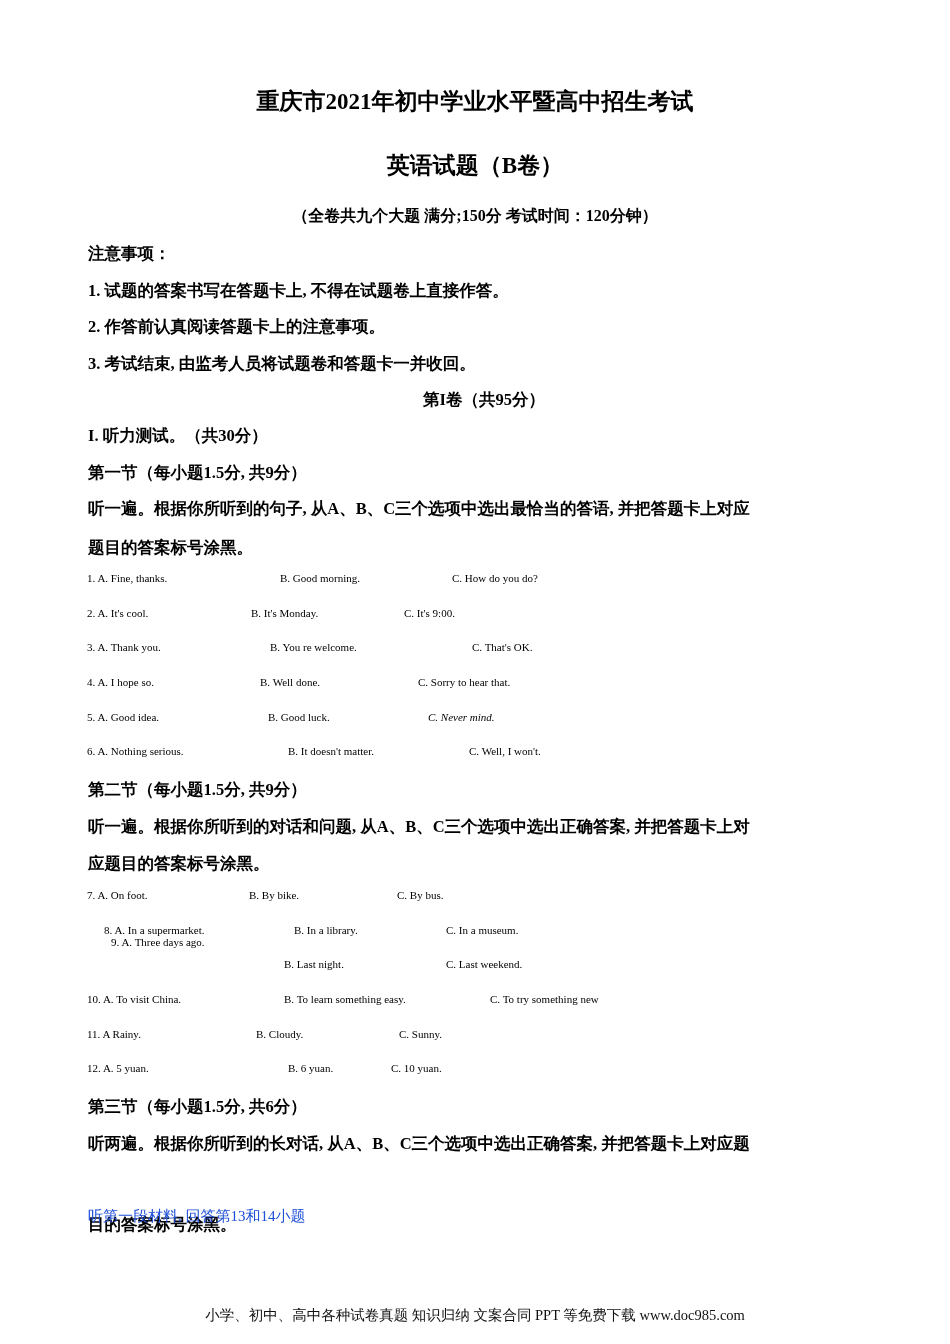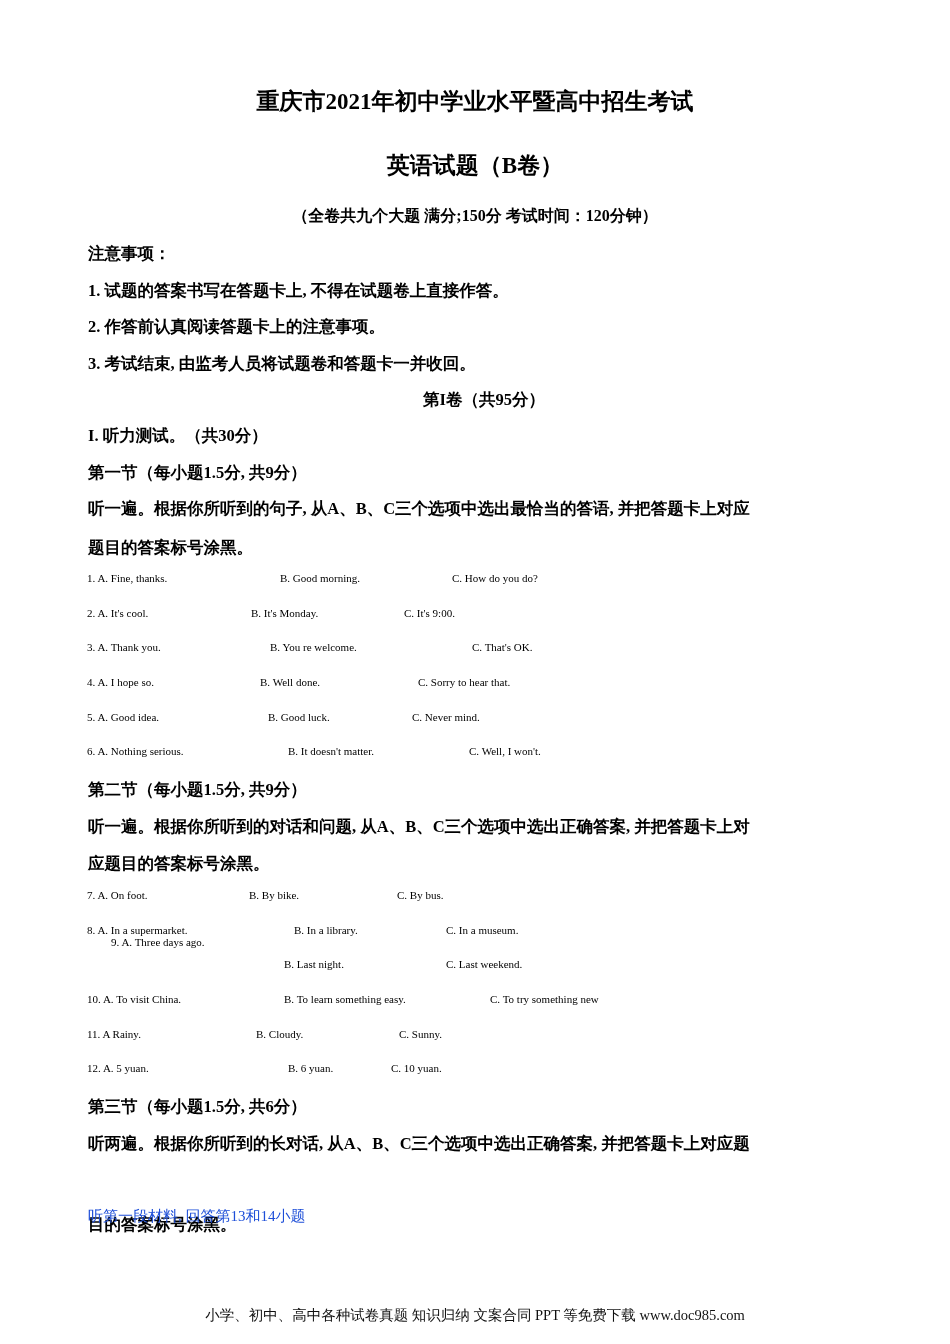--- a/index.html
+++ b/index.html
@@ -51,41 +51,41 @@
     <span class="abs opt" style="top:641px;left:454px;margin-left:18px;">C. That's OK.</span>
   </div>
   <div>
     <span class="abs opt" style="top:676px;left:87px;">4. A. I hope so.</span>
     <span class="abs opt" style="top:676px;left:260px;">B. Well done.</span>
     <span class="abs opt" style="top:676px;left:418px;">C. Sorry to hear that.</span>
   </div>
   <div>
     <span class="abs opt" style="top:711px;left:87px;">5. A. Good idea.</span>
     <span class="abs opt" style="top:711px;left:268px;">B. Good luck.</span>
-    <span class="abs opt" style="top:711px;left:412px;">C. Never mind.</span>
+    <span class="abs opt" style="top:711px;left:428px;font-style:italic;">C. Never mind.</span>
   </div>
   <div>
     <span class="abs opt" style="top:745px;left:87px;">6. A. Nothing serious.</span>
     <span class="abs opt" style="top:745px;left:288px;">B. It doesn't matter.</span>
     <span class="abs opt" style="top:745px;left:469px;">C. Well, I won't.</span>
   </div>
 </div>
 
 <div class="abs bold" style="top:779px;">第二节（每小题1.5分, 共9分）</div>
 <div class="abs bold" style="top:816px;">听一遍。根据你所听到的对话和问题, 从A、B、C三个选项中选出正确答案, 并把答题卡上对</div>
 <div class="abs bold" style="top:853px;">应题目的答案标号涂黑。</div>
 
 <div>
   <div>
     <span class="abs opt" style="top:889px;left:87px;">7. A. On foot.</span>
     <span class="abs opt" style="top:889px;left:249px;">B. By bike.</span>
     <span class="abs opt" style="top:889px;left:397px;">C. By bus.</span>
   </div>
   <div>
-    <span class="abs opt" style="top:924px;left:87px;">8. A. In a supermarket.</span>
+    <span class="abs opt" style="top:924px;left:104px;">8. A. In a supermarket.</span>
     <span class="abs opt" style="top:924px;left:294px;">B. In a library.</span>
     <span class="abs opt" style="top:924px;left:446px;">C. In a museum.</span>
   </div>
   <div>
     <span class="abs opt" style="top:936px;left:87px;margin-left:24px;">9. A. Three days ago.</span>
     <span class="abs opt" style="top:958px;left:284px;">B. Last night.</span>
     <span class="abs opt" style="top:958px;left:446px;">C. Last weekend.</span>
   </div>
   <div>
     <span class="abs opt" style="top:993px;left:87px;">10. A. To visit China.</span>

